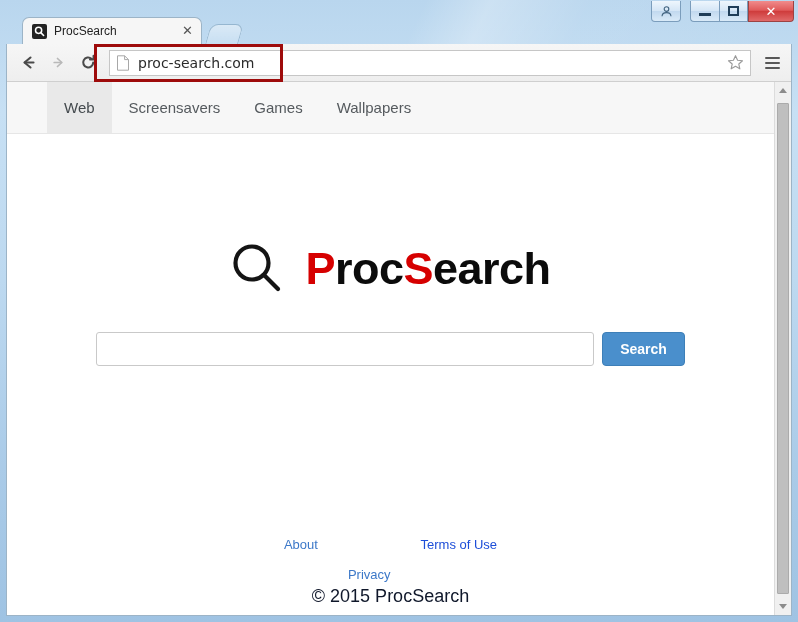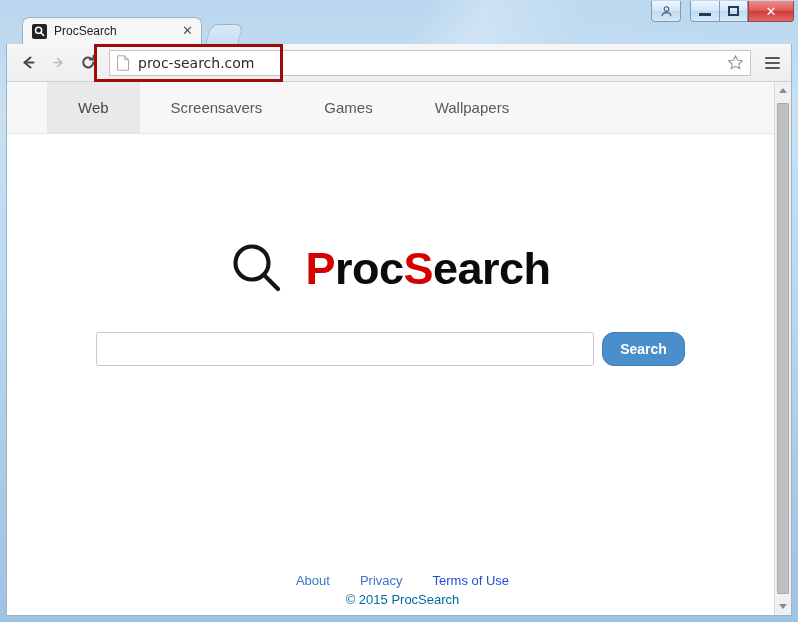--- a/index.html
+++ b/index.html
@@ -203,21 +203,21 @@
     height: 52px;
     background: #f7f7f7;
     border-bottom: 1px solid #e6e6e6;
     display: flex;
     align-items: stretch;
     padding-left: 40px;
   }
   .site-tab {
     display: flex;
     align-items: center;
-    padding: 0 31px;
+    padding: 0 17px;
     font-size: 15px;
     color: #555a5e;
     white-space: nowrap;
   }
   .site-tab.active {
     background: #e9e9e9;
     color: #444a4e;
   }
 
   
@@ -259,50 +259,50 @@
     color: #333;
     font-family: "Liberation Sans", sans-serif;
     outline: none;
     background: #fff;
   }
   #search-button {
     height: 34px;
     padding: 0 17px;
     background: #4a8fcc;
     border: 1px solid #3d7fb8;
-    border-radius: 12px;
+    border-radius: 4px;
     color: #ffffff;
     font-size: 14px;
     font-weight: bold;
     font-family: "Liberation Sans", sans-serif;
     cursor: pointer;
   }
 
   
   #footer {
     position: absolute;
-    left: 12px;
+    left: 0;
     bottom: 8px;
     width: 100%;
     text-align: center;
   }
   #footer-links {
     display: flex;
     justify-content: center;
     gap: 30px;
     margin-bottom: 4px;
   }
   #footer-links a {
     font-size: 13px;
     color: #3c78c8;
     text-decoration: none;
   }
   #footer-copy {
-    font-size: 13px;
-    color: #0369a1;
+    font-size: 18px;
+    color: #0f172a;
     text-align: center;
   }
 
   
   #page-scrollbar {
     flex: 0 0 auto;
     width: 17px;
     background: #f0f0f0;
     border-left: 1px solid #dcdcdc;
     display: flex;
@@ -459,21 +459,21 @@
 
           <div id="search-row">
             <input id="search-input" type="text" placeholder="" style="">
             <button id="search-button" style="background: rgb(74, 143, 204);">Search</button>
           </div>
         </div>
 
         <div id="footer">
           <div id="footer-links">
             <a href="#" style="color: rgb(60, 120, 200);">About</a>
-            <a href="#" style="color: rgb(60, 120, 200);">Privacy</a>
+            <a href="#" style="color: rgb(60, 120, 200); margin-top: 30px;">Privacy</a>
             <a href="#" style="color: #1d4ed8;">Terms of Use</a>
           </div>
           <div id="footer-copy">© 2015 ProcSearch</div>
         </div>
 
       </div>
 
       <div id="page-scrollbar">
         <div class="sb-arrow up">
           <i></i>

